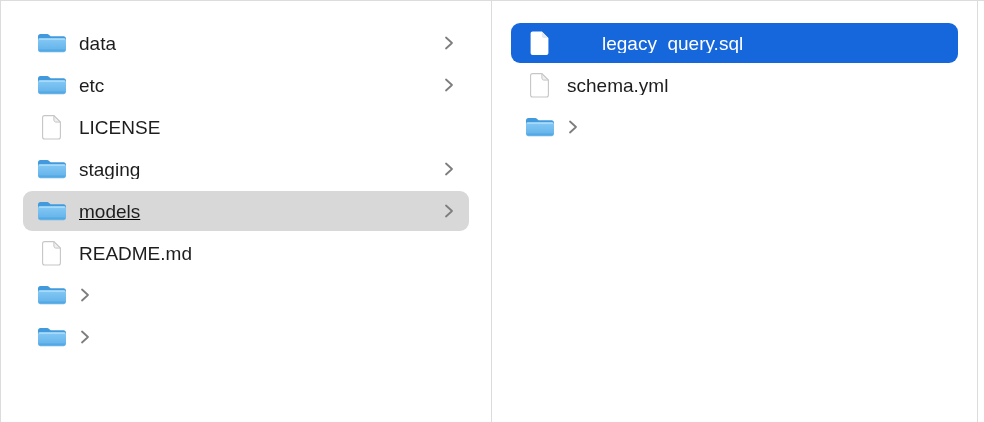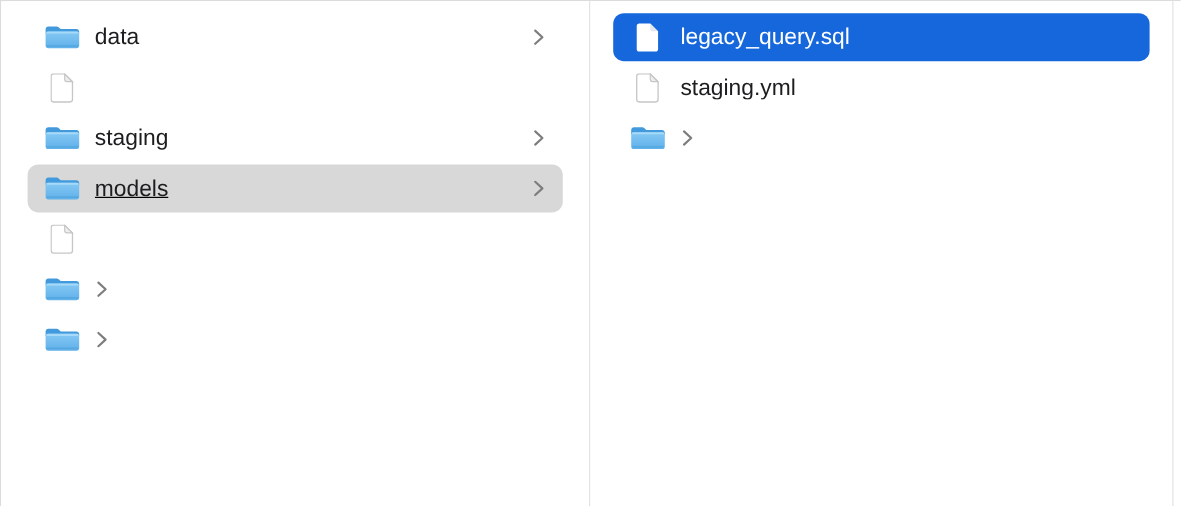--- a/index.html
+++ b/index.html
@@ -16,34 +16,34 @@
   body{
     width:984px;height:422px;overflow:hidden;background:var(--bg);
     font-family:"Liberation Sans","DejaVu Sans",sans-serif;
   }
   .window{
     width:984px;height:422px;display:flex;
     border-top:1px solid var(--divider);
     border-left:1px solid var(--divider);
   }
   .column{
-    flex:0 0 auto;height:100%;padding-top:8px;
+    flex:0 0 auto;height:100%;padding-top:20px;
     border-right:1px solid var(--divider);
     background:var(--bg);
   }
   .column.left{width:491px;}
   .column.right{width:486px;}
   .spacer{flex:1 1 auto;background:var(--bg);}
   .row{
     height:40px;margin:2px 22px;padding:0 14px;border-radius:9px;
     display:flex;align-items:center;cursor:default;
   }
   .column.right .row{margin:2px 19px;}
   .row.sel-gray{background:var(--sel-gray);text-decoration:underline;}
-  .row.sel-blue{background:var(--sel-blue);}
+  .row.sel-blue{background:var(--sel-blue);gap:35px;}
   .icon{
     width:30px;height:26px;margin-right:12px;flex:0 0 auto;
     display:flex;align-items:center;justify-content:center;
   }
   .label{
     flex:1 1 auto;font-size:19px;line-height:1;color:var(--text);
     white-space:nowrap;overflow:hidden;
   }
   .row.sel-blue .label{color:var(--sel-text);}
   .chevron{
@@ -79,25 +79,42 @@
         </span>
         <span class="label">data</span>
         <span class="chevron">
           <svg width="10" height="16" viewBox="0 0 10 16">
             <path d="M2 2.5 L8 8 L2 13.5" stroke="currentColor" stroke-width="1.8" fill="none" stroke-linecap="round" stroke-linejoin="round"></path>
           </svg>
         </span>
       </div>
       <div class="row">
         <span class="icon">
-          <svg width="20" height="25" viewBox="0 0 20 25">
-            <path class="file-page" d="M2.6 .6 h9.3 l6.5 6.5 V22 c0 1.1 -.9 2 -2 2 H2.6 c-1.1 0 -2 -.9 -2 -2 V2.6 c0 -1.1 .9 -2 2 -2 Z" fill="#ffffff" stroke="#c6c6c6" stroke-width="1.1"></path>
-            <path class="file-fold" d="M11.9 .8 L18.2 7.1 H13.9 c-1.1 0 -2 -.9 -2 -2 Z" fill="#efefef" stroke="#c6c6c6" stroke-width="1"></path>
-          </svg>
-        </span>
+          <svg width="30" height="24" viewBox="0 0 30 24">
+            <path d="M1 9 V5.4 C1 4.1 2.05 3 3.35 3 h6.9 c.6 0 1.15.23 1.6.65 l1.75 1.6 h13 C27.95 5.25 29 6.3 29 7.6 V9 Z" fill="#429add"></path>
+            <rect x="1" y="7" width="28" height="14.2" rx="2.4" fill="url(#folderGrad)"></rect>
+            <rect x="1.6" y="7.4" width="26.8" height="1.5" rx=".75" fill="#aadcf8" opacity=".9"></rect>
+            <rect x="1.6" y="18.6" width="26.8" height="1.4" rx=".7" fill="#4a9fd9" opacity=".55"></rect>
+          </svg>
+        </span>
+        <span class="label">etc</span>
+        <span class="chevron">
+          <svg width="10" height="16" viewBox="0 0 10 16">
+            <path d="M2 2.5 L8 8 L2 13.5" stroke="currentColor" stroke-width="1.8" fill="none" stroke-linecap="round" stroke-linejoin="round"></path>
+          </svg>
+        </span>
+      </div>
+      <div class="row">
+        <span class="icon">
+          <svg width="20" height="25" viewBox="0 0 20 25">
+            <path class="file-page" d="M2.6 .6 h9.3 l6.5 6.5 V22 c0 1.1 -.9 2 -2 2 H2.6 c-1.1 0 -2 -.9 -2 -2 V2.6 c0 -1.1 .9 -2 2 -2 Z" fill="#ffffff" stroke="#c6c6c6" stroke-width="1.1"></path>
+            <path class="file-fold" d="M11.9 .8 L18.2 7.1 H13.9 c-1.1 0 -2 -.9 -2 -2 Z" fill="#efefef" stroke="#c6c6c6" stroke-width="1"></path>
+          </svg>
+        </span>
+        <span class="label">LICENSE</span>
       </div>
       <div class="row">
         <span class="icon">
           <svg width="30" height="24" viewBox="0 0 30 24">
             <path d="M1 9 V5.4 C1 4.1 2.05 3 3.35 3 h6.9 c.6 0 1.15.23 1.6.65 l1.75 1.6 h13 C27.95 5.25 29 6.3 29 7.6 V9 Z" fill="#429add"></path>
             <rect x="1" y="7" width="28" height="14.2" rx="2.4" fill="url(#folderGrad)"></rect>
             <rect x="1.6" y="7.4" width="26.8" height="1.5" rx=".75" fill="#aadcf8" opacity=".9"></rect>
             <rect x="1.6" y="18.6" width="26.8" height="1.4" rx=".7" fill="#4a9fd9" opacity=".55"></rect>
           </svg>
         </span>
@@ -124,20 +141,21 @@
           </svg>
         </span>
       </div>
       <div class="row">
         <span class="icon">
           <svg width="20" height="25" viewBox="0 0 20 25">
             <path class="file-page" d="M2.6 .6 h9.3 l6.5 6.5 V22 c0 1.1 -.9 2 -2 2 H2.6 c-1.1 0 -2 -.9 -2 -2 V2.6 c0 -1.1 .9 -2 2 -2 Z" fill="#ffffff" stroke="#c6c6c6" stroke-width="1.1"></path>
             <path class="file-fold" d="M11.9 .8 L18.2 7.1 H13.9 c-1.1 0 -2 -.9 -2 -2 Z" fill="#efefef" stroke="#c6c6c6" stroke-width="1"></path>
           </svg>
         </span>
+        <span class="label">README.md</span>
       </div>
       <div class="row">
         <span class="icon">
           <svg width="30" height="24" viewBox="0 0 30 24">
             <path d="M1 9 V5.4 C1 4.1 2.05 3 3.35 3 h6.9 c.6 0 1.15.23 1.6.65 l1.75 1.6 h13 C27.95 5.25 29 6.3 29 7.6 V9 Z" fill="#429add"></path>
             <rect x="1" y="7" width="28" height="14.2" rx="2.4" fill="url(#folderGrad)"></rect>
             <rect x="1.6" y="7.4" width="26.8" height="1.5" rx=".75" fill="#aadcf8" opacity=".9"></rect>
             <rect x="1.6" y="18.6" width="26.8" height="1.4" rx=".7" fill="#4a9fd9" opacity=".55"></rect>
           </svg>
         </span>
@@ -173,21 +191,21 @@
         </span>
         <span class="label">legacy_query.sql</span>
       </div>
       <div class="row">
         <span class="icon">
           <svg width="20" height="25" viewBox="0 0 20 25">
             <path class="file-page" d="M2.6 .6 h9.3 l6.5 6.5 V22 c0 1.1 -.9 2 -2 2 H2.6 c-1.1 0 -2 -.9 -2 -2 V2.6 c0 -1.1 .9 -2 2 -2 Z" fill="#ffffff" stroke="#c6c6c6" stroke-width="1.1"></path>
             <path class="file-fold" d="M11.9 .8 L18.2 7.1 H13.9 c-1.1 0 -2 -.9 -2 -2 Z" fill="#efefef" stroke="#c6c6c6" stroke-width="1"></path>
           </svg>
         </span>
-        <span class="label">staging.yml</span>
+        <span class="label">schema.yml</span>
       </div>
       <div class="row">
         <span class="icon">
           <svg width="30" height="24" viewBox="0 0 30 24">
             <path d="M1 9 V5.4 C1 4.1 2.05 3 3.35 3 h6.9 c.6 0 1.15.23 1.6.65 l1.75 1.6 h13 C27.95 5.25 29 6.3 29 7.6 V9 Z" fill="#429add"></path>
             <rect x="1" y="7" width="28" height="14.2" rx="2.4" fill="url(#folderGrad)"></rect>
             <rect x="1.6" y="7.4" width="26.8" height="1.5" rx=".75" fill="#aadcf8" opacity=".9"></rect>
             <rect x="1.6" y="18.6" width="26.8" height="1.4" rx=".7" fill="#4a9fd9" opacity=".55"></rect>
           </svg>
         </span>

